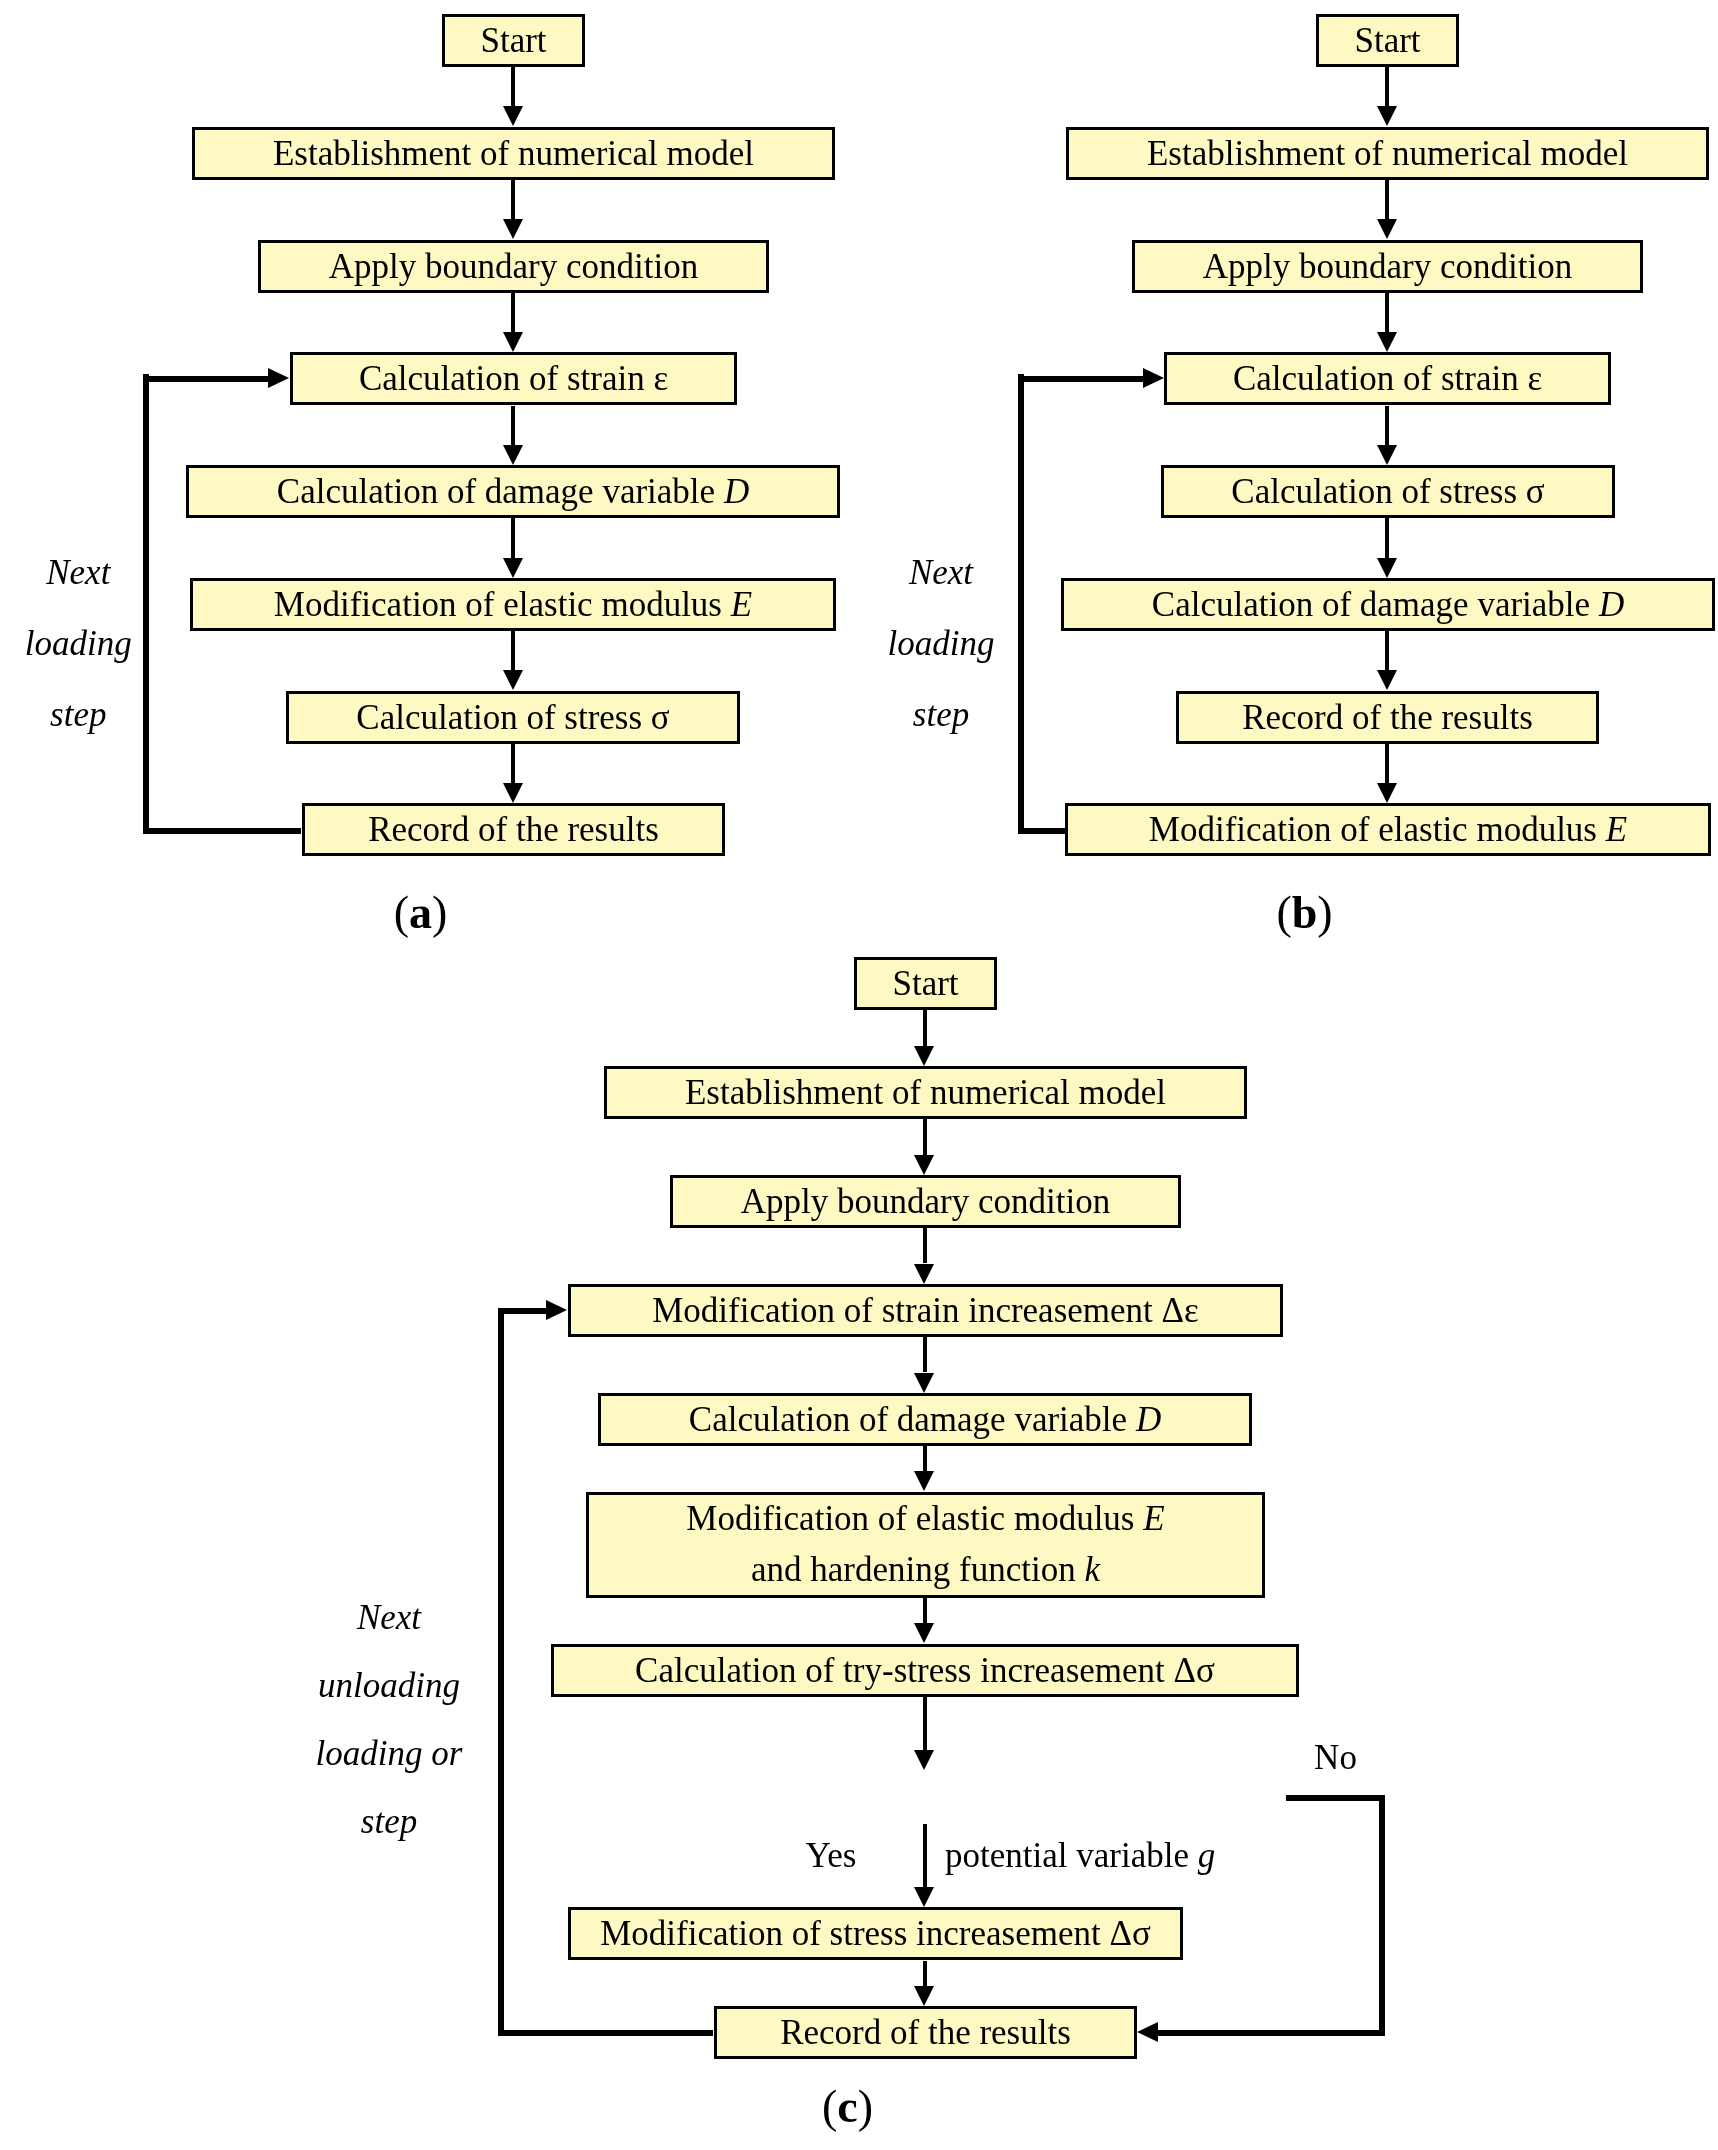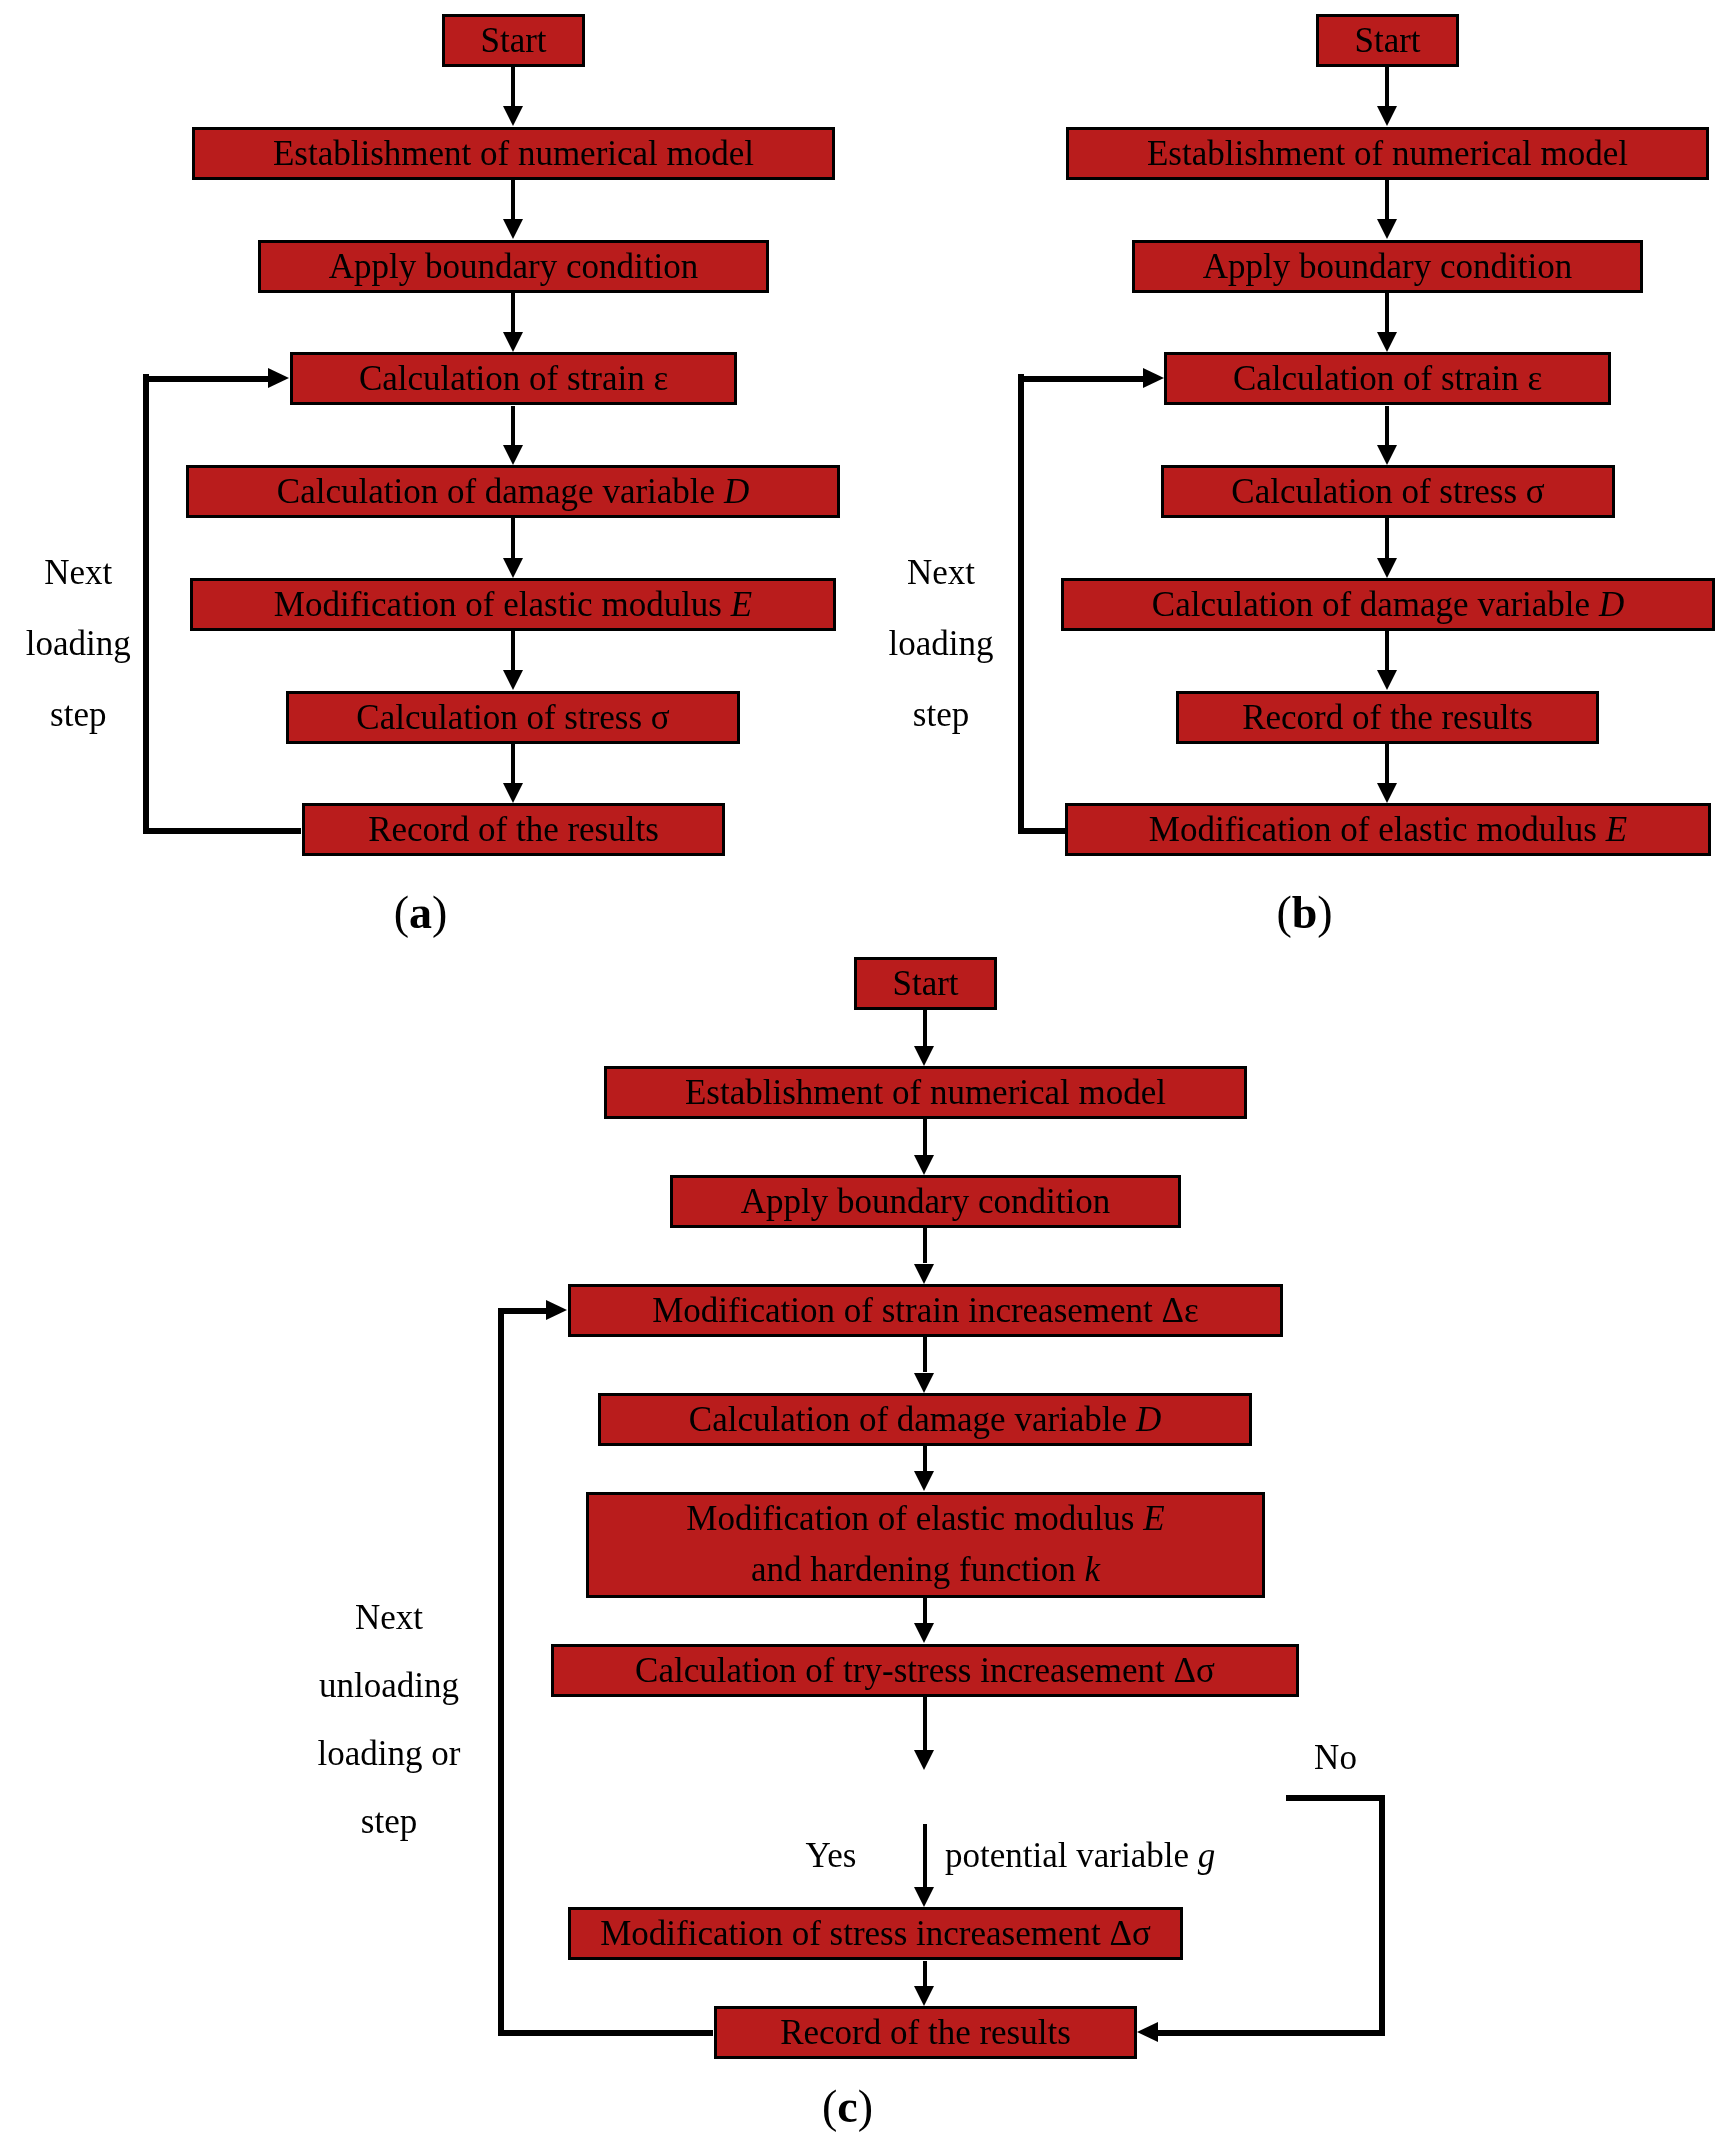--- a/index.html
+++ b/index.html
@@ -1,36 +1,36 @@
 <!DOCTYPE html>
 <html style="font-size:10px"><head>
 <meta charset="utf-8">
 <style>
   html,body{margin:0;padding:0;background:#ffffff;}
   #figure{position:relative;width:1719px;height:2151px;background:#ffffff;
           font-family:"Liberation Serif","DejaVu Serif",serif;color:#000;}
   .box{position:absolute;box-sizing:border-box;height:53px;border:3.2px solid #000;
-       background:#b91c1c;display:flex;align-items:center;justify-content:center;
+       background:#fef9c3;display:flex;align-items:center;justify-content:center;
        text-align:center;font-size:35px;line-height:1;white-space:nowrap;}
   .box2{height:106px;flex-direction:column;}
   .box2 .line{line-height:1.45;}
   .v{font-style:italic;}
   .shaft{position:absolute;width:4.4px;background:#000;}
   .hline,.vline{position:absolute;background:#000;}
   .head-down{position:absolute;width:0;height:0;
       border-left:10.8px solid transparent;border-right:10.8px solid transparent;
       border-top:20px solid #000;}
   .head-right{position:absolute;width:0;height:0;
       border-top:10.8px solid transparent;border-bottom:10.8px solid transparent;
       border-left:21.5px solid #000;}
   .head-left{position:absolute;width:0;height:0;
       border-top:10.8px solid transparent;border-bottom:10.8px solid transparent;
       border-right:21.5px solid #000;}
   .slabel{position:absolute;font-size:35px;text-align:center;}
-  .slabel div{line-height:71px;}
+  .slabel div{line-height:71px;font-style:italic;}
   .slabel.four div{line-height:68px;}
   .flabel{position:absolute;font-size:35px;line-height:1.15;white-space:nowrap;}
   .cap{position:absolute;font-size:46px;text-align:center;}
   .cap .cl{font-weight:bold;}
 </style>
 </head>
 <body>
 
 <div id="figure">
 

